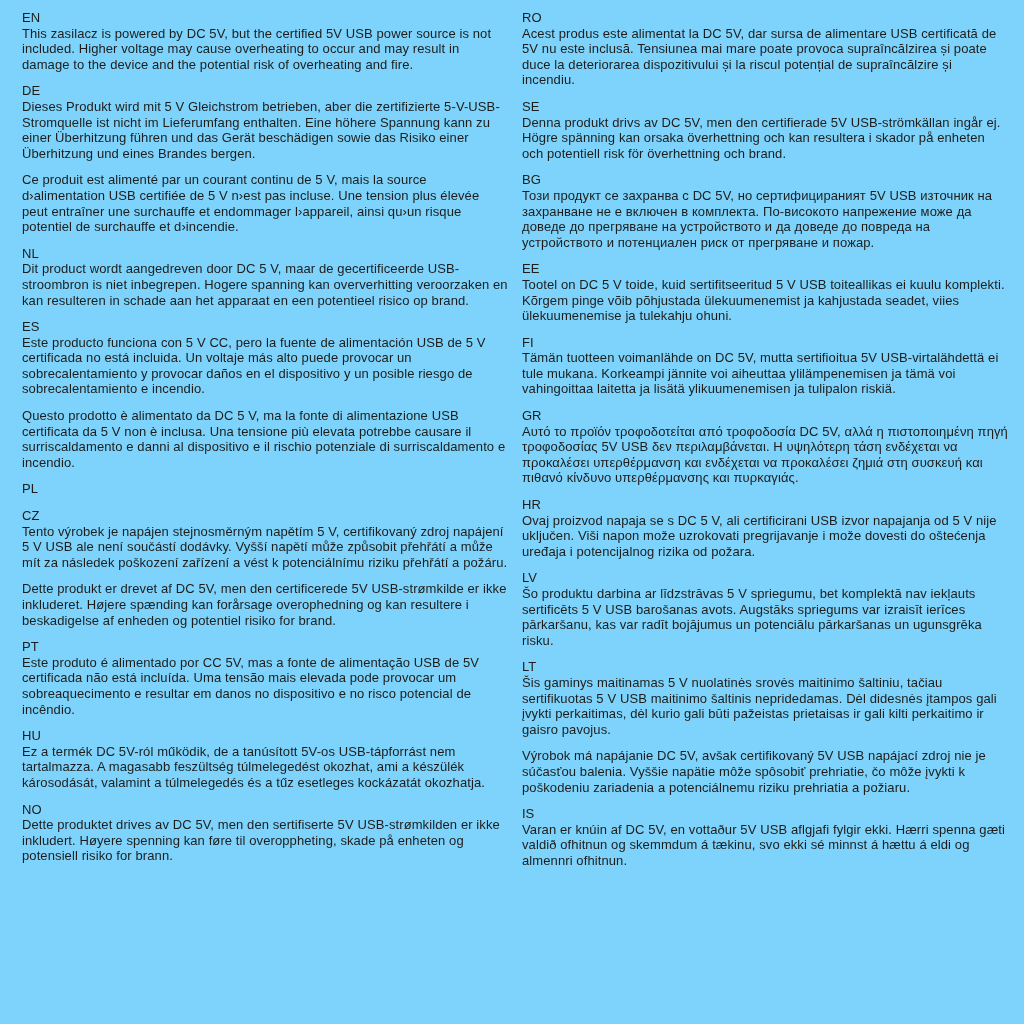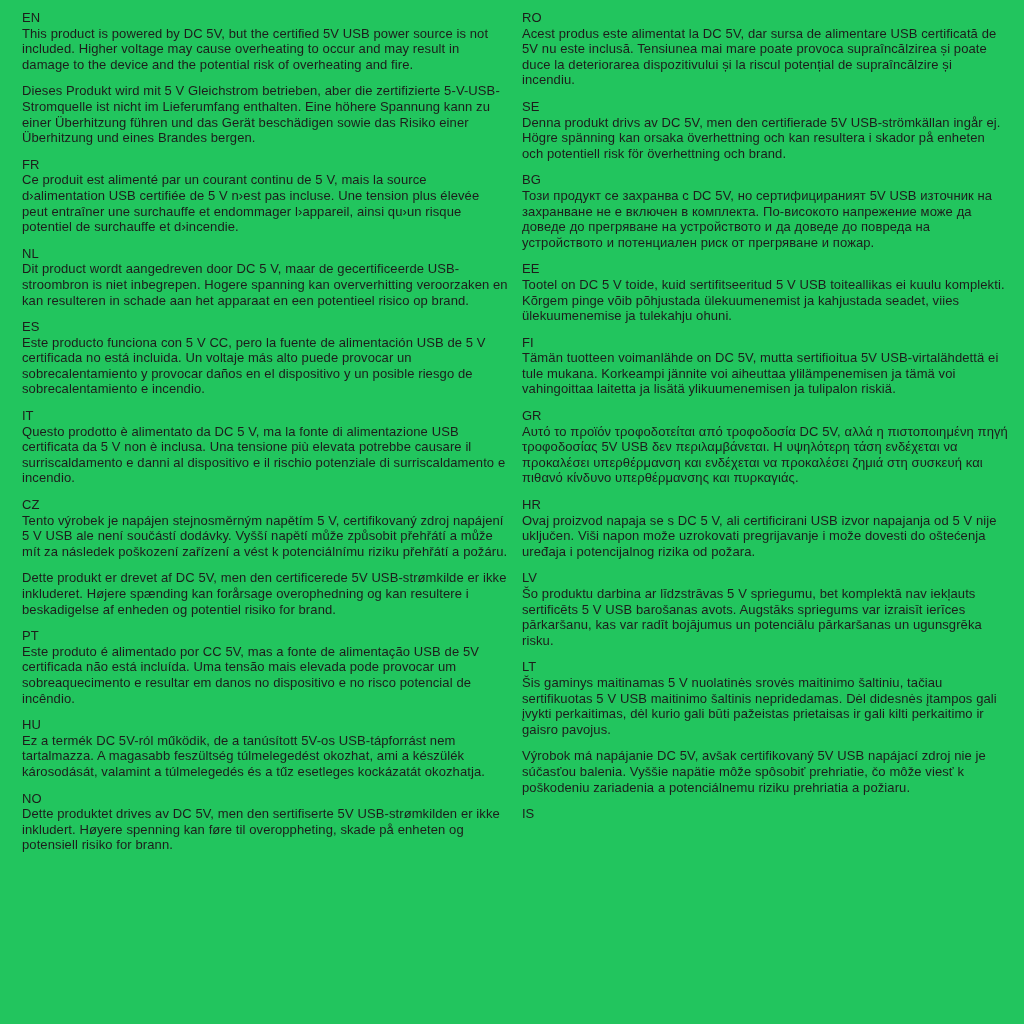--- a/index.html
+++ b/index.html
@@ -5,21 +5,21 @@
   html, body {
     margin: 0;
     padding: 0;
     background: #ffffff;
   }
   .page {
     width: 1024px;
     height: 1024px;
     box-sizing: border-box;
     padding: 10px 16px 0 22px;
-    background: #22c55e;
+    background: #7dd3fc;
     font-family: "Liberation Sans", "DejaVu Sans", sans-serif;
     color: #1d1d1b;
     display: flex;
     gap: 14px;
     overflow: hidden;
   }
   .col {
     flex: 1 1 0;
     min-width: 0;
   }
@@ -42,48 +42,48 @@
     letter-spacing: 0.1px;
   }
 </style>
 </head>
 <body>
 
 <div class="page">
   <div class="col" id="col-left">
   <section class="lang-section">
     <h2 class="lang-code">EN</h2>
-    <p class="lang-text">This product is powered by DC 5V, but the certified 5V USB power source is not included. Higher voltage may cause overheating to occur and may result in damage to the device and the potential risk of overheating and fire.</p>
+    <p class="lang-text">This zasilacz is powered by DC 5V, but the certified 5V USB power source is not included. Higher voltage may cause overheating to occur and may result in damage to the device and the potential risk of overheating and fire.</p>
   </section>
 
   <section class="lang-section">
+    <h2 class="lang-code">DE</h2>
     <p class="lang-text">Dieses Produkt wird mit 5 V Gleichstrom betrieben, aber die zertifizierte 5-V-USB-Stromquelle ist nicht im Lieferumfang enthalten. Eine höhere Spannung kann zu einer Überhitzung führen und das Gerät beschädigen sowie das Risiko einer Überhitzung und eines Brandes bergen.</p>
   </section>
 
   <section class="lang-section">
-    <h2 class="lang-code">FR</h2>
     <p class="lang-text">Ce produit est alimenté par un courant continu de 5 V, mais la source d›alimentation USB certifiée de 5 V n›est pas incluse. Une tension plus élevée peut entraîner une surchauffe et endommager l›appareil, ainsi qu›un risque potentiel de surchauffe et d›incendie.</p>
   </section>
 
   <section class="lang-section">
     <h2 class="lang-code">NL</h2>
     <p class="lang-text">Dit product wordt aangedreven door DC 5 V, maar de gecertificeerde USB-stroombron is niet inbegrepen. Hogere spanning kan oververhitting veroorzaken en kan resulteren in schade aan het apparaat en een potentieel risico op brand.</p>
   </section>
 
   <section class="lang-section">
     <h2 class="lang-code">ES</h2>
     <p class="lang-text">Este producto funciona con 5 V CC, pero la fuente de alimentación USB de 5 V certificada no está incluida. Un voltaje más alto puede provocar un sobrecalentamiento y provocar daños en el dispositivo y un posible riesgo de sobrecalentamiento e incendio.</p>
   </section>
 
   <section class="lang-section">
-    <h2 class="lang-code">IT</h2>
     <p class="lang-text">Questo prodotto è alimentato da DC 5 V, ma la fonte di alimentazione USB certificata da 5 V non è inclusa. Una tensione più elevata potrebbe causare il surriscaldamento e danni al dispositivo e il rischio potenziale di surriscaldamento e incendio.</p>
   </section>
 
   <section class="lang-section">
+    <h2 class="lang-code">PL</h2>
   </section>
 
   <section class="lang-section">
     <h2 class="lang-code">CZ</h2>
     <p class="lang-text">Tento výrobek je napájen stejnosměrným napětím 5 V, certifikovaný zdroj napájení 5 V USB ale není součástí dodávky. Vyšší napětí může způsobit přehřátí a může mít za následek poškození zařízení a vést k potenciálnímu riziku přehřátí a požáru.</p>
   </section>
 
   <section class="lang-section">
     <p class="lang-text">Dette produkt er drevet af DC 5V, men den certificerede 5V USB-strømkilde er ikke inkluderet. Højere spænding kan forårsage overophedning og kan resultere i beskadigelse af enheden og potentiel risiko for brand.</p>
   </section>
@@ -143,21 +143,22 @@
     <h2 class="lang-code">LV</h2>
     <p class="lang-text">Šo produktu darbina ar līdzstrāvas 5 V spriegumu, bet komplektā nav iekļauts sertificēts 5 V USB barošanas avots. Augstāks spriegums var izraisīt ierīces pārkaršanu, kas var radīt bojājumus un potenciālu pārkaršanas un ugunsgrēka risku.</p>
   </section>
 
   <section class="lang-section">
     <h2 class="lang-code">LT</h2>
     <p class="lang-text">Šis gaminys maitinamas 5 V nuolatinės srovės maitinimo šaltiniu, tačiau sertifikuotas 5 V USB maitinimo šaltinis nepridedamas. Dėl didesnės įtampos gali įvykti perkaitimas, dėl kurio gali būti pažeistas prietaisas ir gali kilti perkaitimo ir gaisro pavojus.</p>
   </section>
 
   <section class="lang-section">
-    <p class="lang-text">Výrobok má napájanie DC 5V, avšak certifikovaný 5V USB napájací zdroj nie je súčasťou balenia. Vyššie napätie môže spôsobiť prehriatie, čo môže viesť k poškodeniu zariadenia a potenciálnemu riziku prehriatia a požiaru.</p>
+    <p class="lang-text">Výrobok má napájanie DC 5V, avšak certifikovaný 5V USB napájací zdroj nie je súčasťou balenia. Vyššie napätie môže spôsobiť prehriatie, čo môže įvykti k poškodeniu zariadenia a potenciálnemu riziku prehriatia a požiaru.</p>
   </section>
 
 
   <section class="lang-section">
     <h2 class="lang-code">IS</h2>
+    <p class="lang-text">Varan er knúin af DC 5V, en vottaður 5V USB aflgjafi fylgir ekki. Hærri spenna gæti valdið ofhitnun og skemmdum á tækinu, svo ekki sé minnst á hættu á eldi og almennri ofhitnun.</p>
   </section>
 </div>
 </div>
 
 </body></html>

